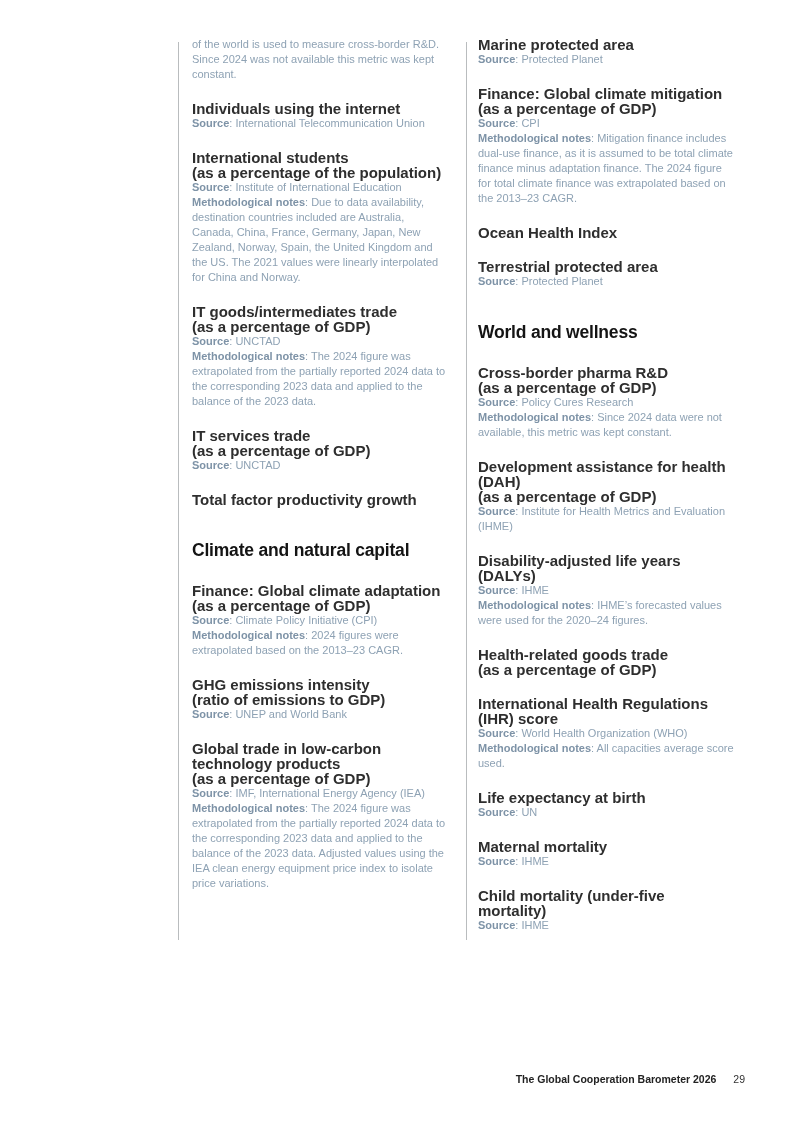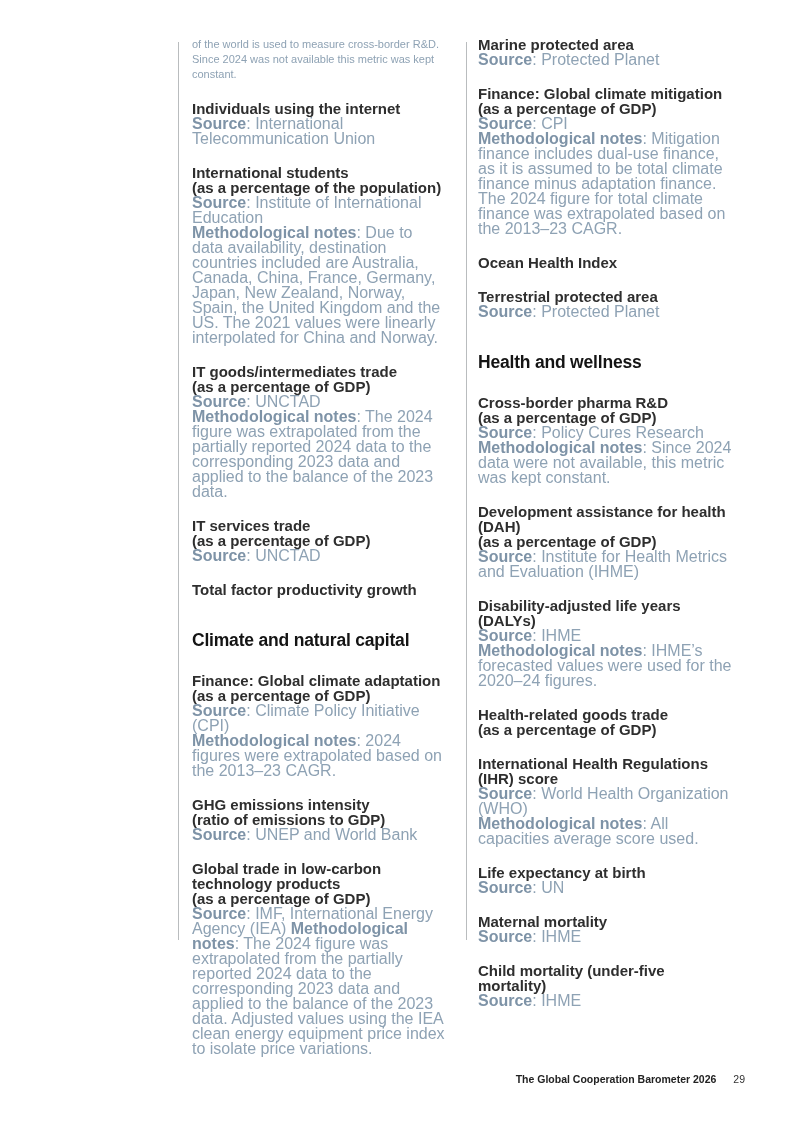--- a/index.html
+++ b/index.html
@@ -17,21 +17,21 @@
   .col-right{left:478px;width:258px;}
   .cont-text{
     margin:0 0 19px 0;font-size:11px;line-height:15px;color:#8ea2b4;
   }
   .entry{margin:0 0 19px 0;}
   .entry-title{
     margin:0;font-size:15px;line-height:15px;font-weight:bold;color:#2e2e2e;
     white-space:pre-line;
   }
   .entry-body{
-    margin:0;font-size:16px;line-height:15px;color:#8ea2b4;
+    margin:0;font-size:11px;line-height:15px;color:#8ea2b4;
     white-space:pre-wrap;
   }
   .entry-body .lbl{font-weight:bold;color:#7e93a7;}
   .section-title{
     margin:32px 0 22px 0;font-size:17.5px;line-height:22px;font-weight:bold;
     color:#141414;letter-spacing:-0.2px;
   }
   .footer{
     position:absolute;top:1072px;right:48px;font-size:10.5px;line-height:14px;
     white-space:nowrap;
@@ -101,21 +101,21 @@
         <p class="entry-body"><span class="lbl">Source</span><span>: CPI
 </span><span class="lbl">Methodological notes</span><span>: Mitigation finance includes dual-use finance, as it is assumed to be total climate finance minus adaptation finance. The 2024 figure for total climate finance was extrapolated based on the 2013–23 CAGR.</span></p>
       </div>
       <div class="entry">
         <h3 class="entry-title">Ocean Health Index</h3>
       </div>
       <div class="entry">
         <h3 class="entry-title">Terrestrial protected area</h3>
         <p class="entry-body"><span class="lbl">Source</span><span>: Protected Planet</span></p>
       </div>
-      <h2 class="section-title">Health and wellness</h2>
+      <h2 class="section-title">World and wellness</h2>
       <div class="entry">
         <h3 class="entry-title">Cross-border pharma R&amp;D
 (as a percentage of GDP)</h3>
         <p class="entry-body"><span class="lbl">Source</span><span>: Policy Cures Research
 </span><span class="lbl">Methodological notes</span><span>: Since 2024 data were not available, this metric was kept constant.</span></p>
       </div>
       <div class="entry">
         <h3 class="entry-title">Development assistance for health (DAH)
 (as a percentage of GDP)</h3>
         <p class="entry-body"><span class="lbl">Source</span><span>: Institute for Health Metrics and Evaluation (IHME)</span></p>

